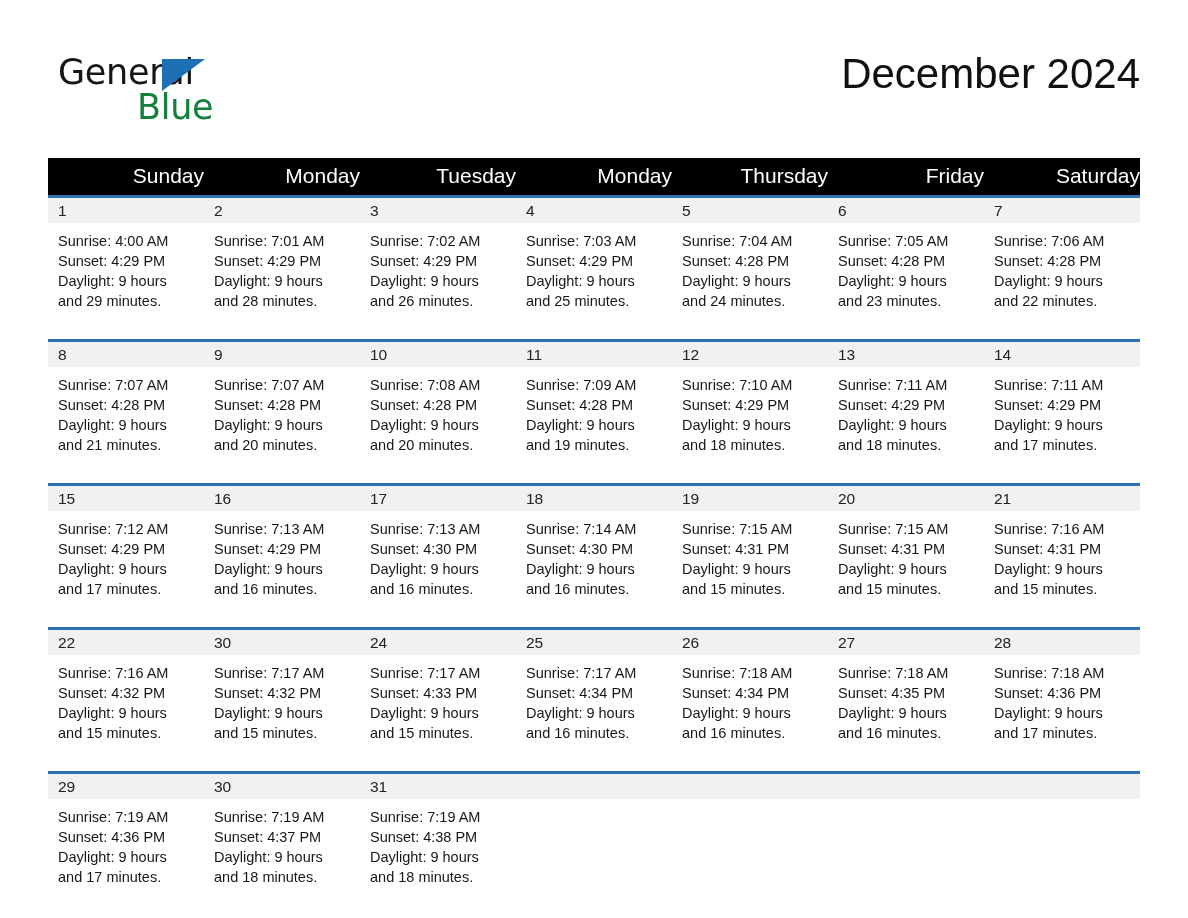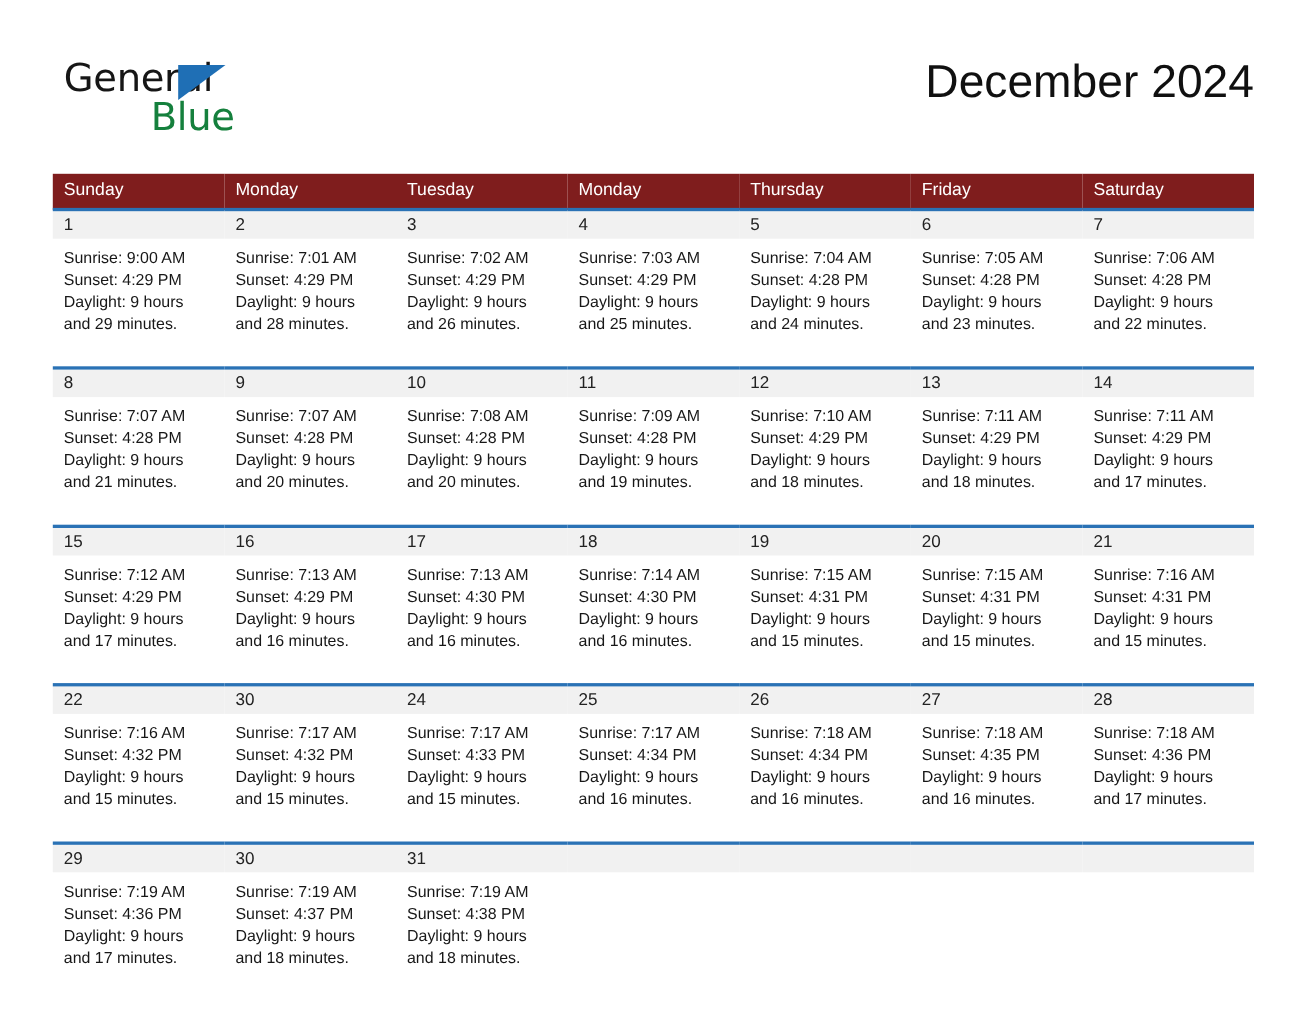--- a/index.html
+++ b/index.html
@@ -98,25 +98,25 @@
     position: absolute;
     left: 48px;
     top: 158px;
     width: 1092px;
     border-collapse: collapse;
     table-layout: fixed;
   }
   .calendar col { width: 156px; }
 
   thead th {
-    background: #7f1d1d;
+    background: #000000;
     color: #ffffff;
-    font-size: 16px;
+    font-size: 21px;
     font-weight: 400;
-    text-align: left;
+    text-align: right;
     padding: 6px 0 7px 10px;
     height: 18px;
     vertical-align: middle;
     border: none;
   }
 
   tbody tr.week {
     border-top: 3px solid #2a72b5;
   }
   tbody tr.week > td {
@@ -190,21 +190,21 @@
         <th>Friday</th>
         <th>Saturday</th>
       </tr>
     </thead>
     <tbody id="calendar-body">
         <tr class="week">
           <td>
             <div class="cell">
               <div class="daynum-band">1</div>
               <div class="info">
-                <div>Sunrise: 9:00 AM</div>
+                <div>Sunrise: 4:00 AM</div>
                 <div>Sunset: 4:29 PM</div>
                 <div>Daylight: 9 hours</div>
                 <div>and 29 minutes.</div>
               </div>
             </div>
           </td>
           <td>
             <div class="cell">
               <div class="daynum-band">2</div>
               <div class="info">

